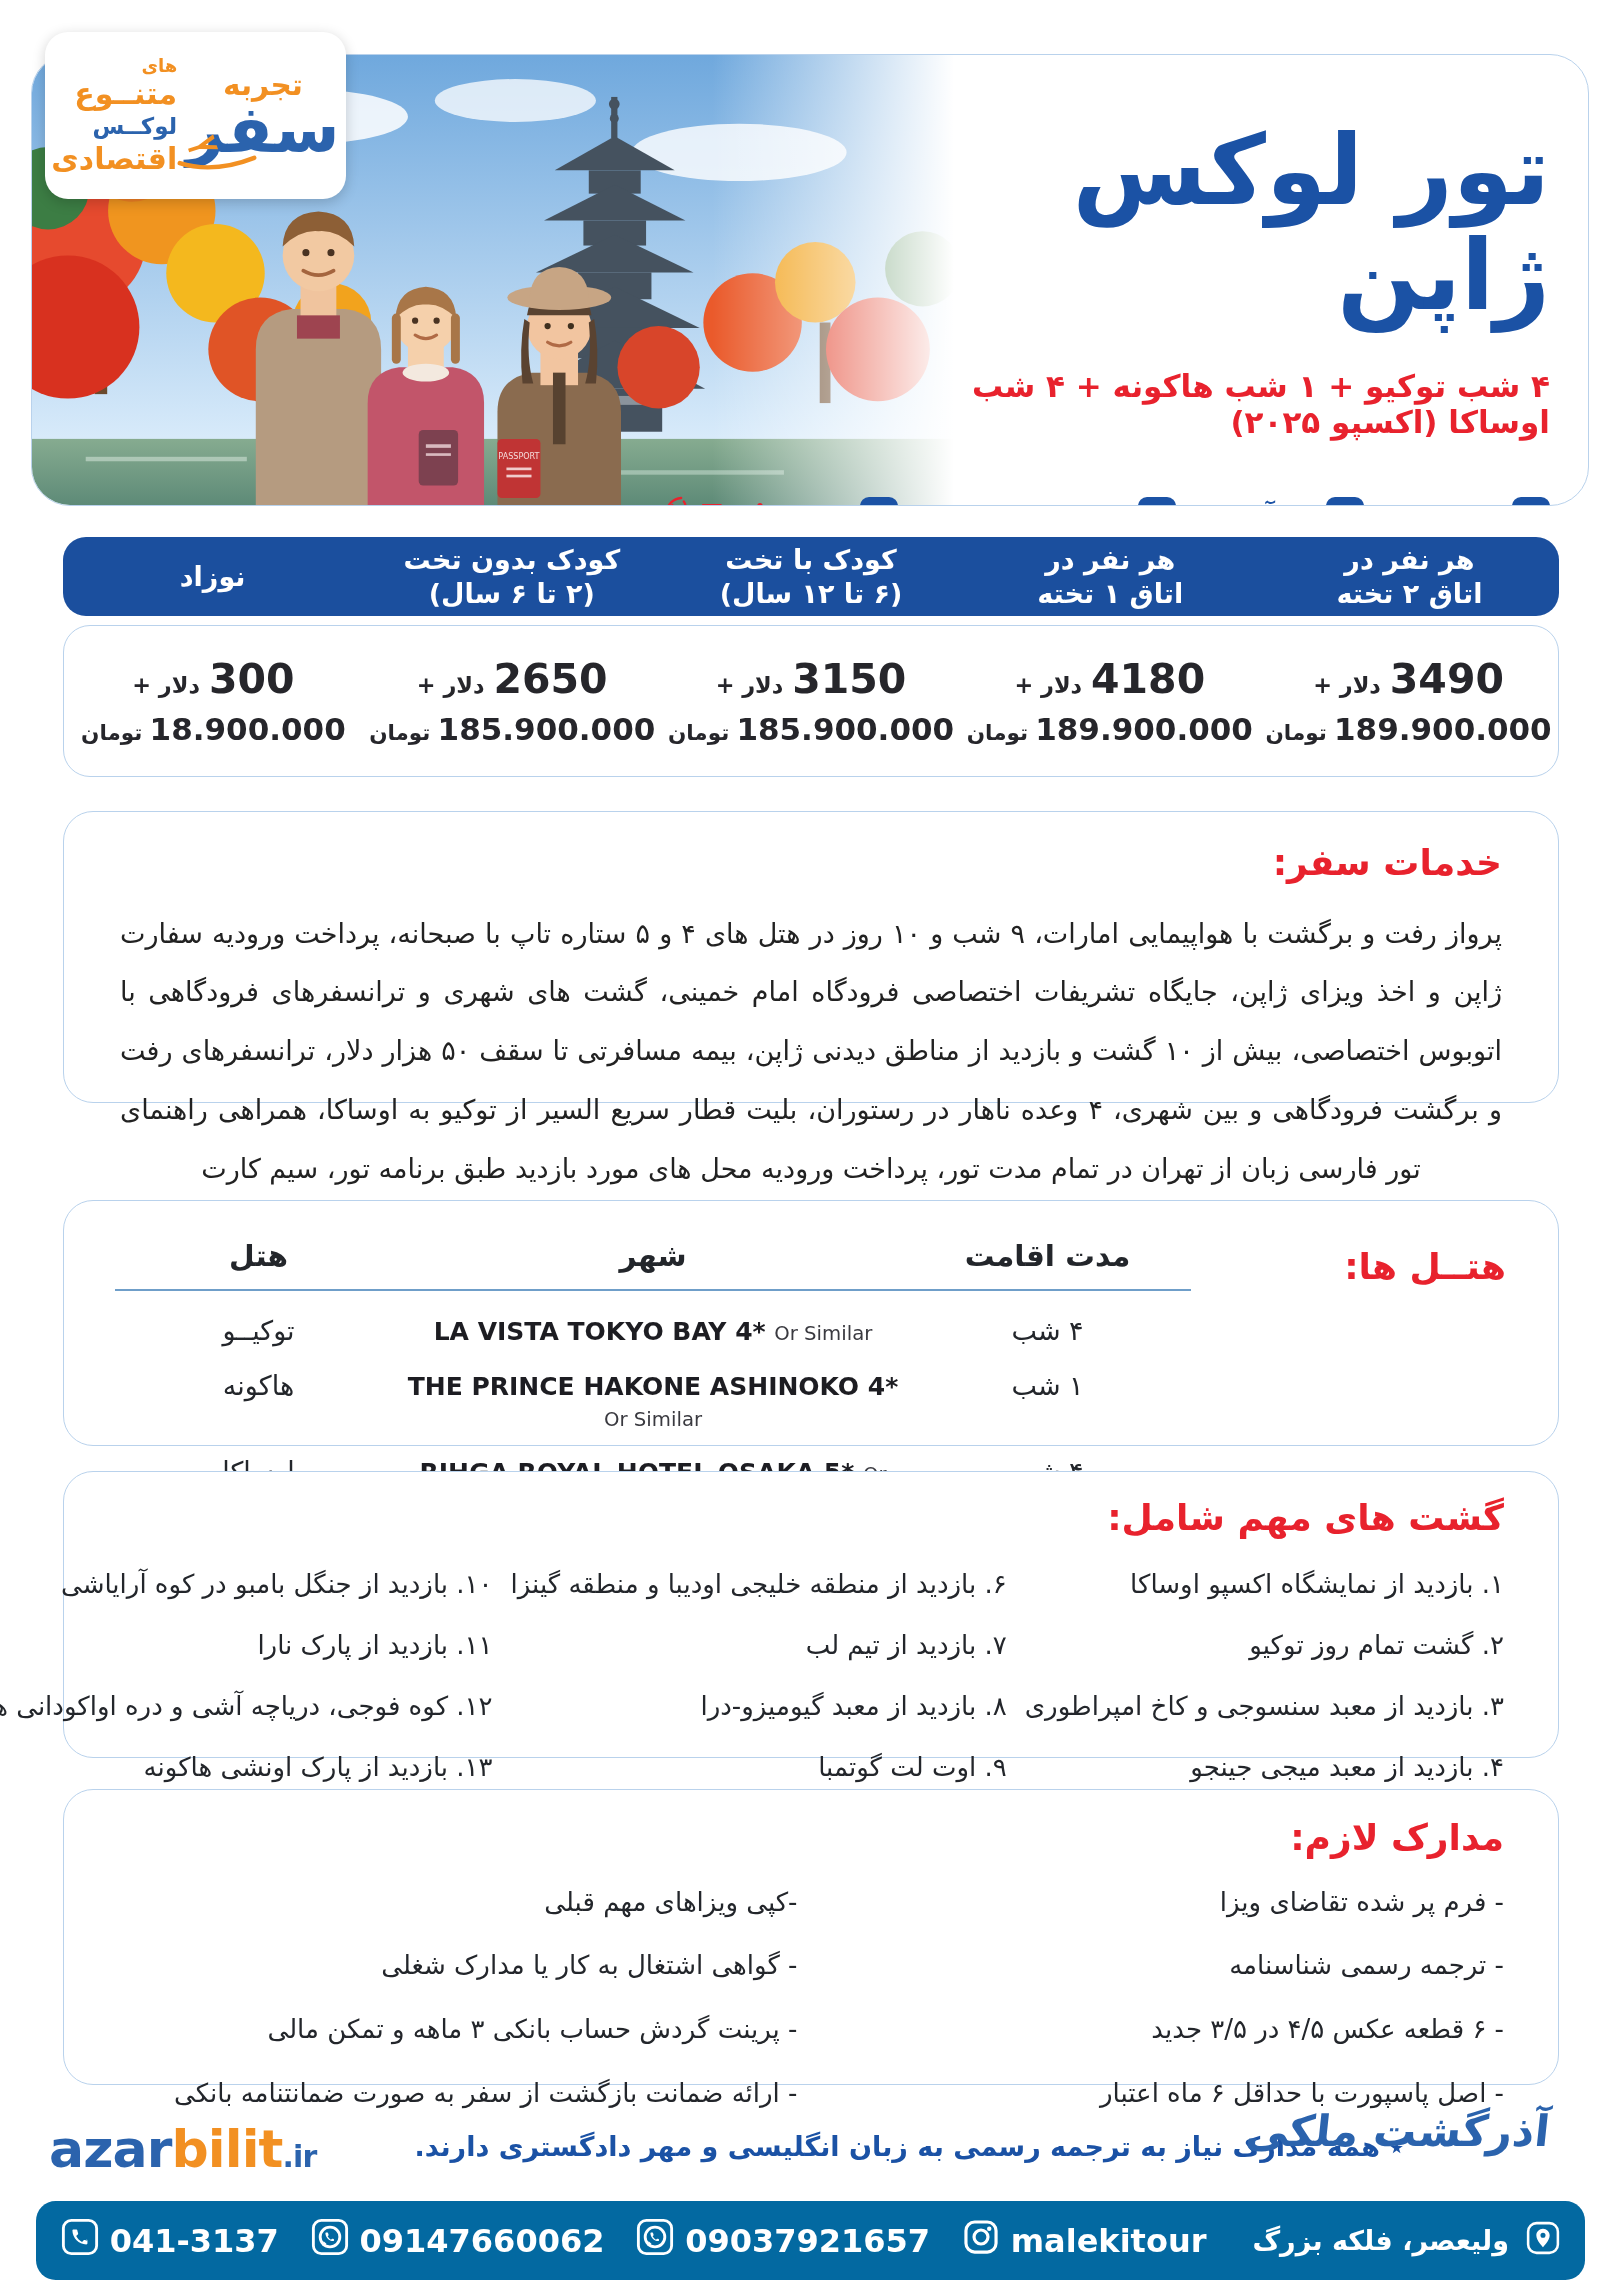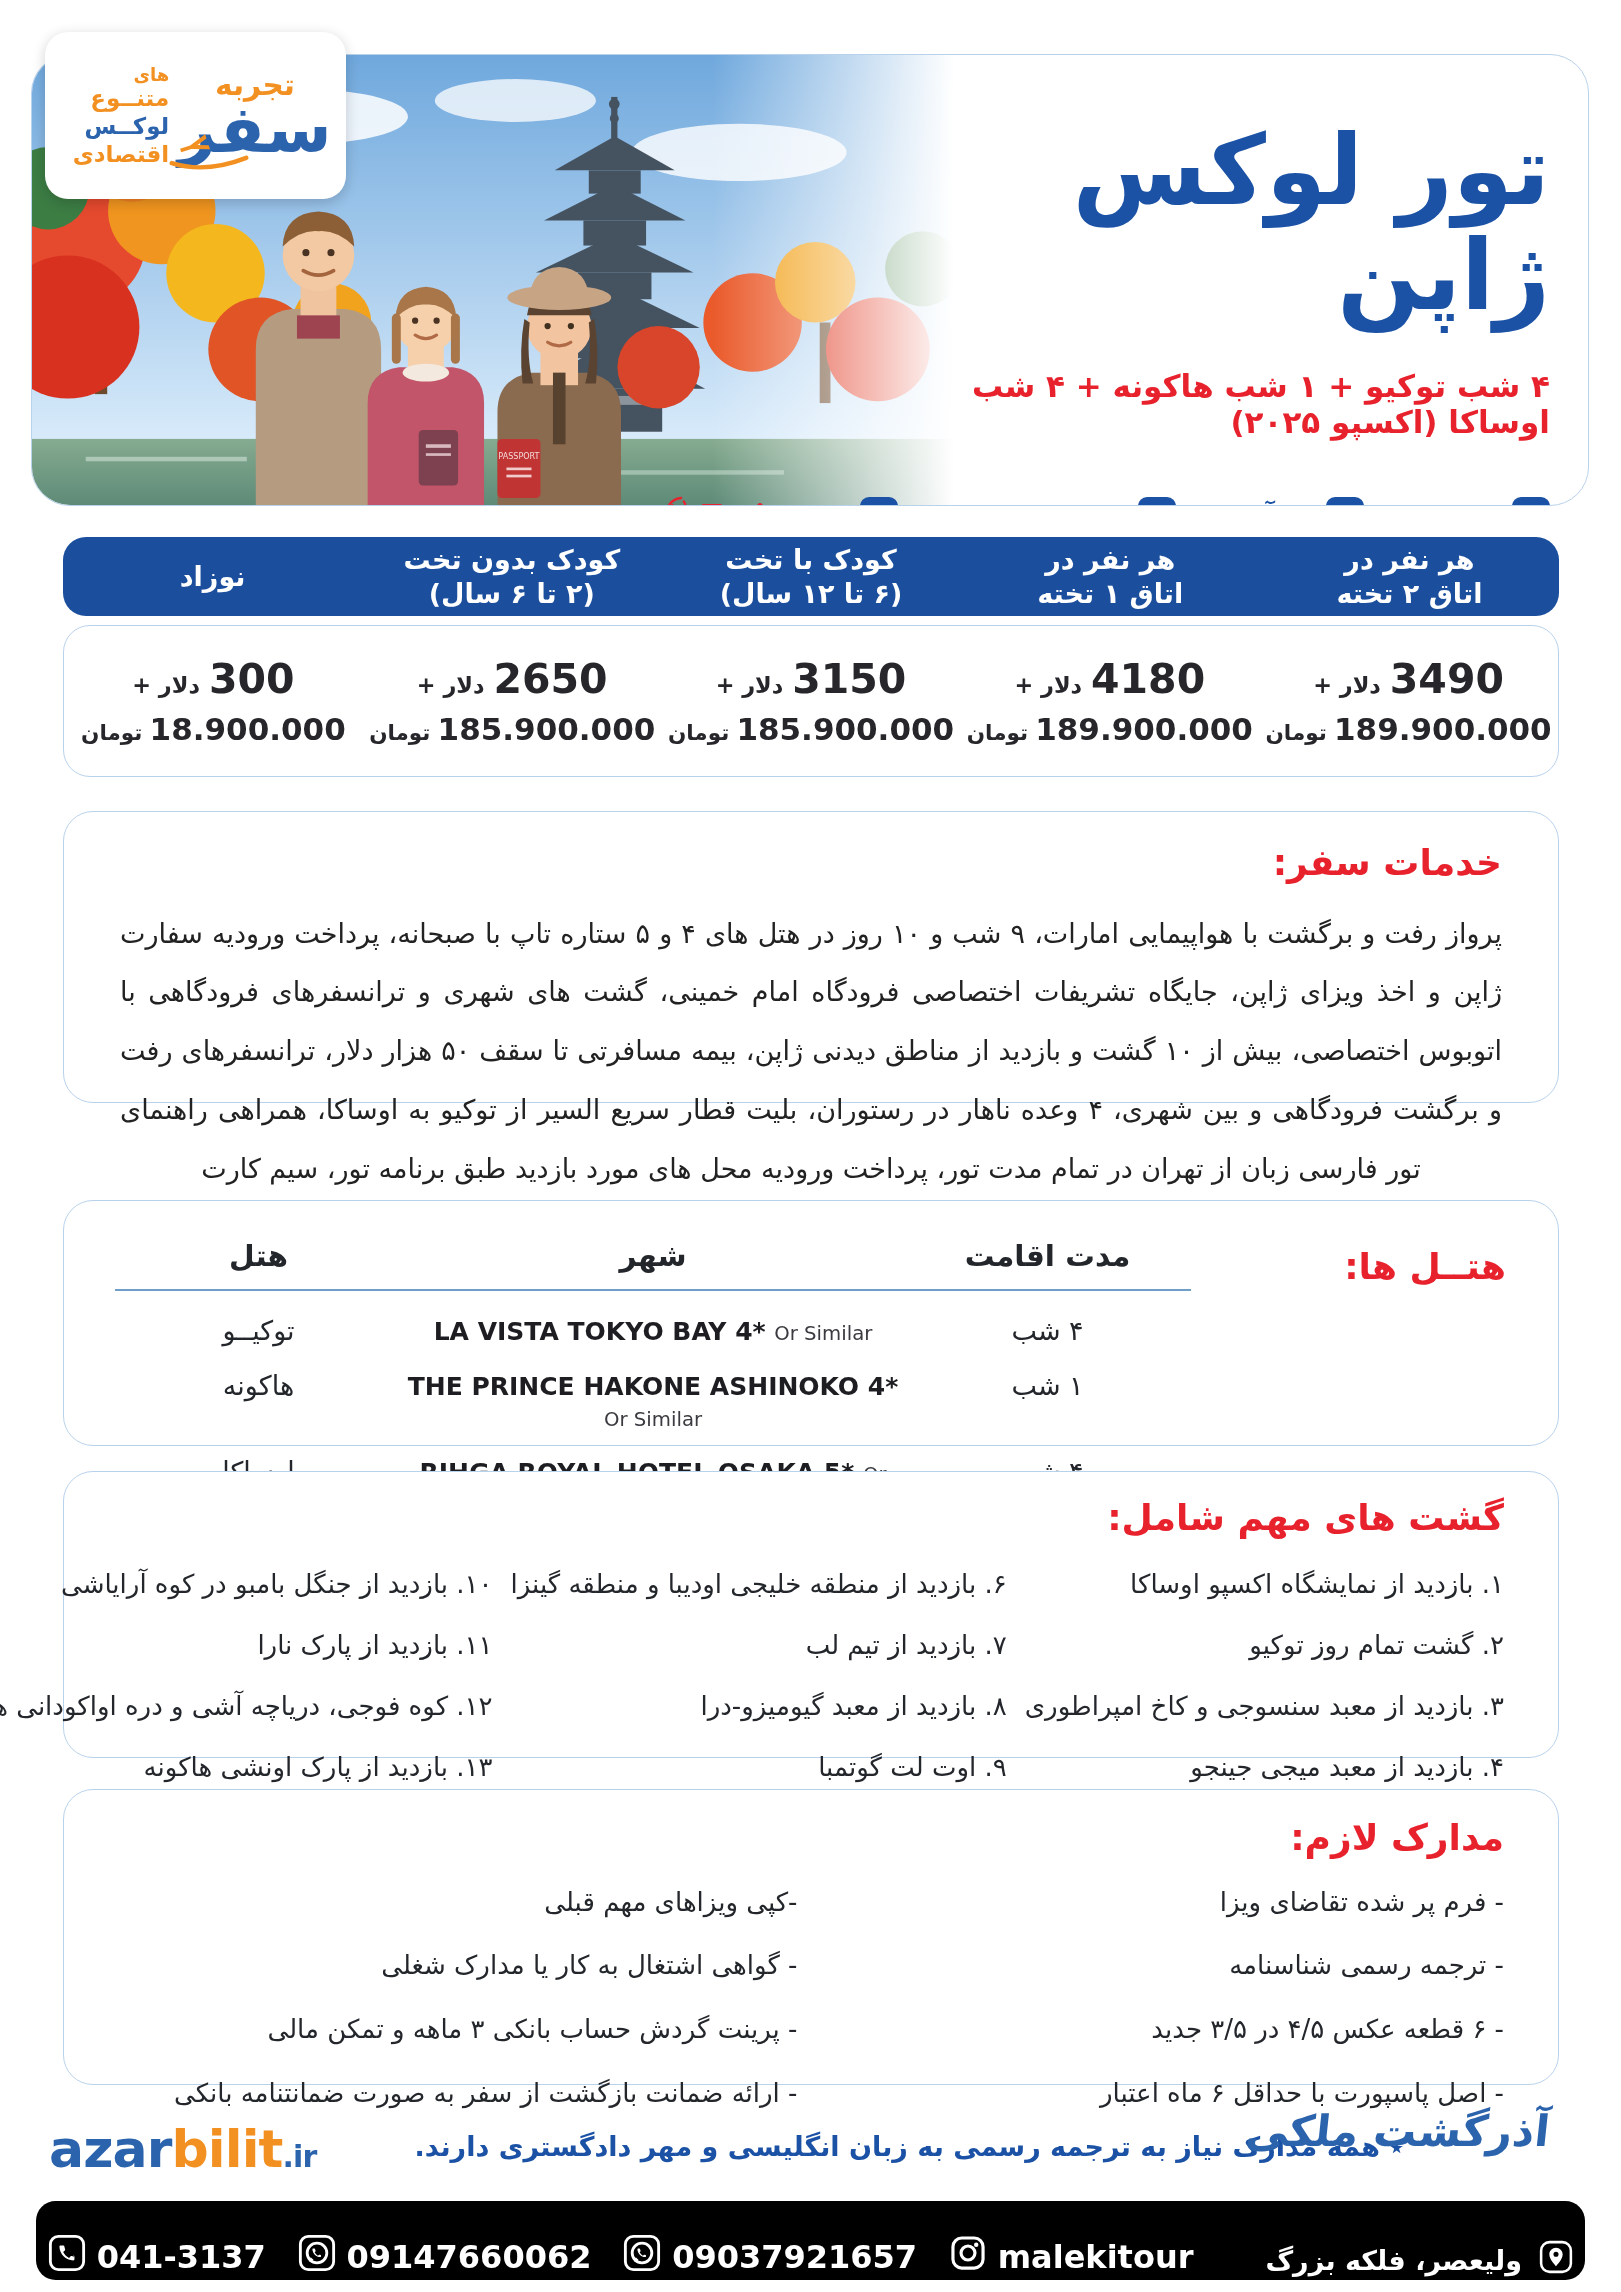--- a/index.html
+++ b/index.html
@@ -19,21 +19,21 @@
   .icon-sq { width:38px; height:38px; background:#1b52a5; border-radius:9px; display:flex; align-items:center; justify-content:center; flex:0 0 auto; }
   .emirates-word { color:#e8222d; font-size:29.6px; font-weight:bold; direction:ltr; font-family:"DejaVu Serif","Liberation Serif",serif; }
 
   
   .badge { position:absolute; left:45px; top:32px; width:301px; height:167px; background:#fff; border-radius:23px; box-shadow:0 3.6px 12.5px rgba(0,0,0,.18); z-index:6; display:flex; flex-direction:row; align-items:center; justify-content:center; gap:9px; padding:10.7px 14.3px; }
   .badge-right { text-align:center; position:relative; }
   .b-tajrobe { color:#f29022; font-size:29.6px; font-weight:bold; }
   .b-safar { color:#2b63ad; font-size:66px; font-weight:bold; line-height:1; margin-top:-5.4px; }
   .badge-left { display:flex; flex-direction:column; gap:1.8px; text-align:right; }
   .b-small { color:#f29022; font-size:18px; font-weight:bold; }
-  .b-orange { color:#f29022; font-size:23px; font-weight:bold; }
+  .b-orange { color:#f29022; font-size:30px; font-weight:bold; }
   .b-blue { color:#2b63ad; font-size:23px; font-weight:bold; }
   .badge-plane { position:absolute; left:-12.5px; bottom:-12.5px; }
 
   
   .price-head { position:absolute; left:63px; top:537px; width:1496px; height:79px; background:#1b4f9e; border-radius:23px; display:grid; grid-template-columns:repeat(5,1fr); align-items:center; }
   .price-head .col { color:#fff; text-align:center; font-size:27px; font-weight:bold; line-height:1.25; }
   .price-values { position:absolute; left:63px; top:625px; width:1496px; height:152px; background:#fff; border:1.8px solid #b9d2ec; border-radius:27px; display:grid; grid-template-columns:repeat(5,1fr); align-items:center; }
   .price-cell { text-align:center; }
   .pl1 { display:flex; justify-content:center; align-items:baseline; gap:9px; }
   .usd { font-size:41px; font-weight:bold; color:#26262b; direction:ltr; }
@@ -64,21 +64,21 @@
   .docs-grid { margin-top:12.5px; display:grid; grid-template-columns:1fr 1fr; column-gap:27px; }
   .doc-item { font-size:26px; color:#23262b; line-height:2.45; text-align:right; white-space:nowrap; }
   .docs-note { margin-top:5.4px; color:#1b52a5; font-size:27px; font-weight:bold; text-align:right; padding-right:100px; }
 
   
   .brand-agency { position:absolute; right:72px; top:2106px; color:#2b63ad; font-size:43px; font-weight:bold; transform:skewX(-6deg); }
   .brand-site { position:absolute; left:49px; top:2119px; direction:ltr; font-weight:bold; font-size:52px; letter-spacing:-0.9px; }
   .bs-blue { color:#2b63ad; } .bs-orange { color:#f29022; } .bs-ir { color:#2b63ad; font-size:30px; }
 
   
-  .footer-bar { position:absolute; left:36px; top:2201px; width:1549px; height:79px; background:#000000; border-radius:19.7px; display:flex; direction:ltr; align-items:flex-end; gap:32px; padding:0 12px; }
+  .footer-bar { position:absolute; left:36px; top:2201px; width:1549px; height:79px; background:#0369a1; border-radius:19.7px; display:flex; direction:ltr; align-items:center; gap:32px; padding:0 25px; }
   .contact { display:flex; align-items:center; gap:10.7px; color:#fff; font-size:32px; font-weight:bold; direction:ltr; }
   .address { margin-left:auto; display:flex; align-items:center; gap:17px; color:#fff; font-size:27px; font-weight:bold; direction:rtl; }
 </style>
 </head>
 <body>
 
 <div class="page">
 
   <div class="card header-card">
 

